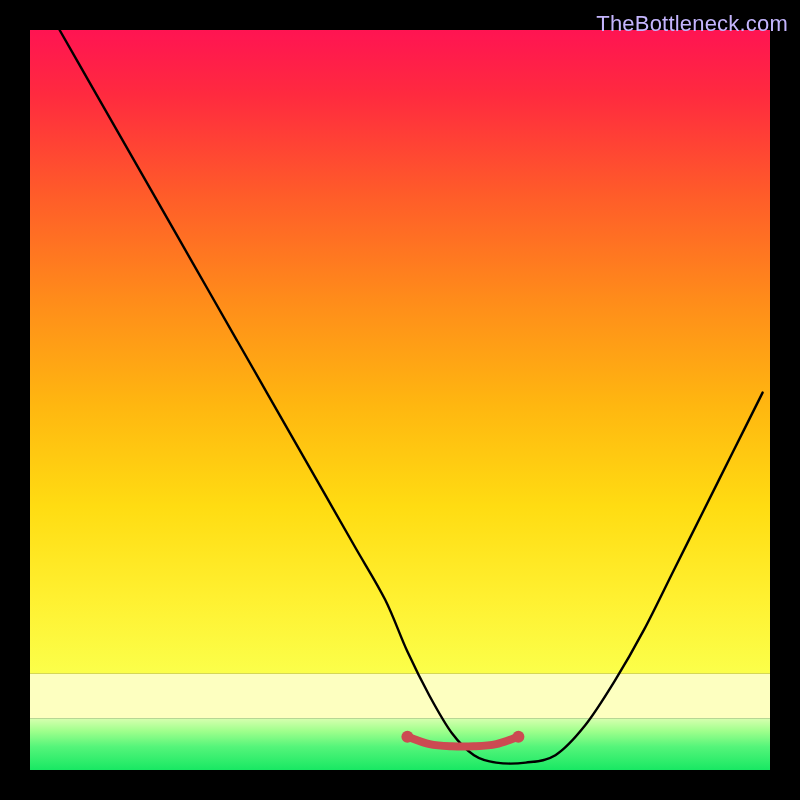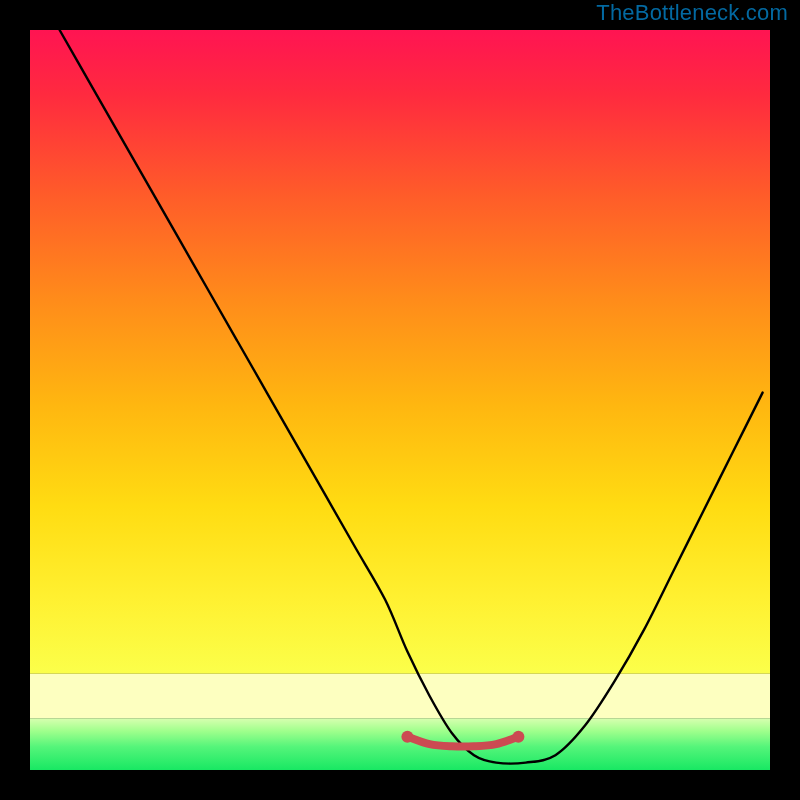--- a/index.html
+++ b/index.html
@@ -12,23 +12,23 @@
     font-family: Arial, Helvetica, sans-serif;
   }
   .frame {
     position: relative;
     width: 800px;
     height: 800px;
     background: #000;
   }
   .watermark {
     position: absolute;
-    top: 0;
+    top: 11px;
     right: 12px;
-    color: #0369a1;
+    color: #c4b5fd;
     font-size: 22px;
     font-weight: 500;
     letter-spacing: 0.2px;
     z-index: 10;
   }
   svg {
     display: block;
   }
 </style>
 </head>

